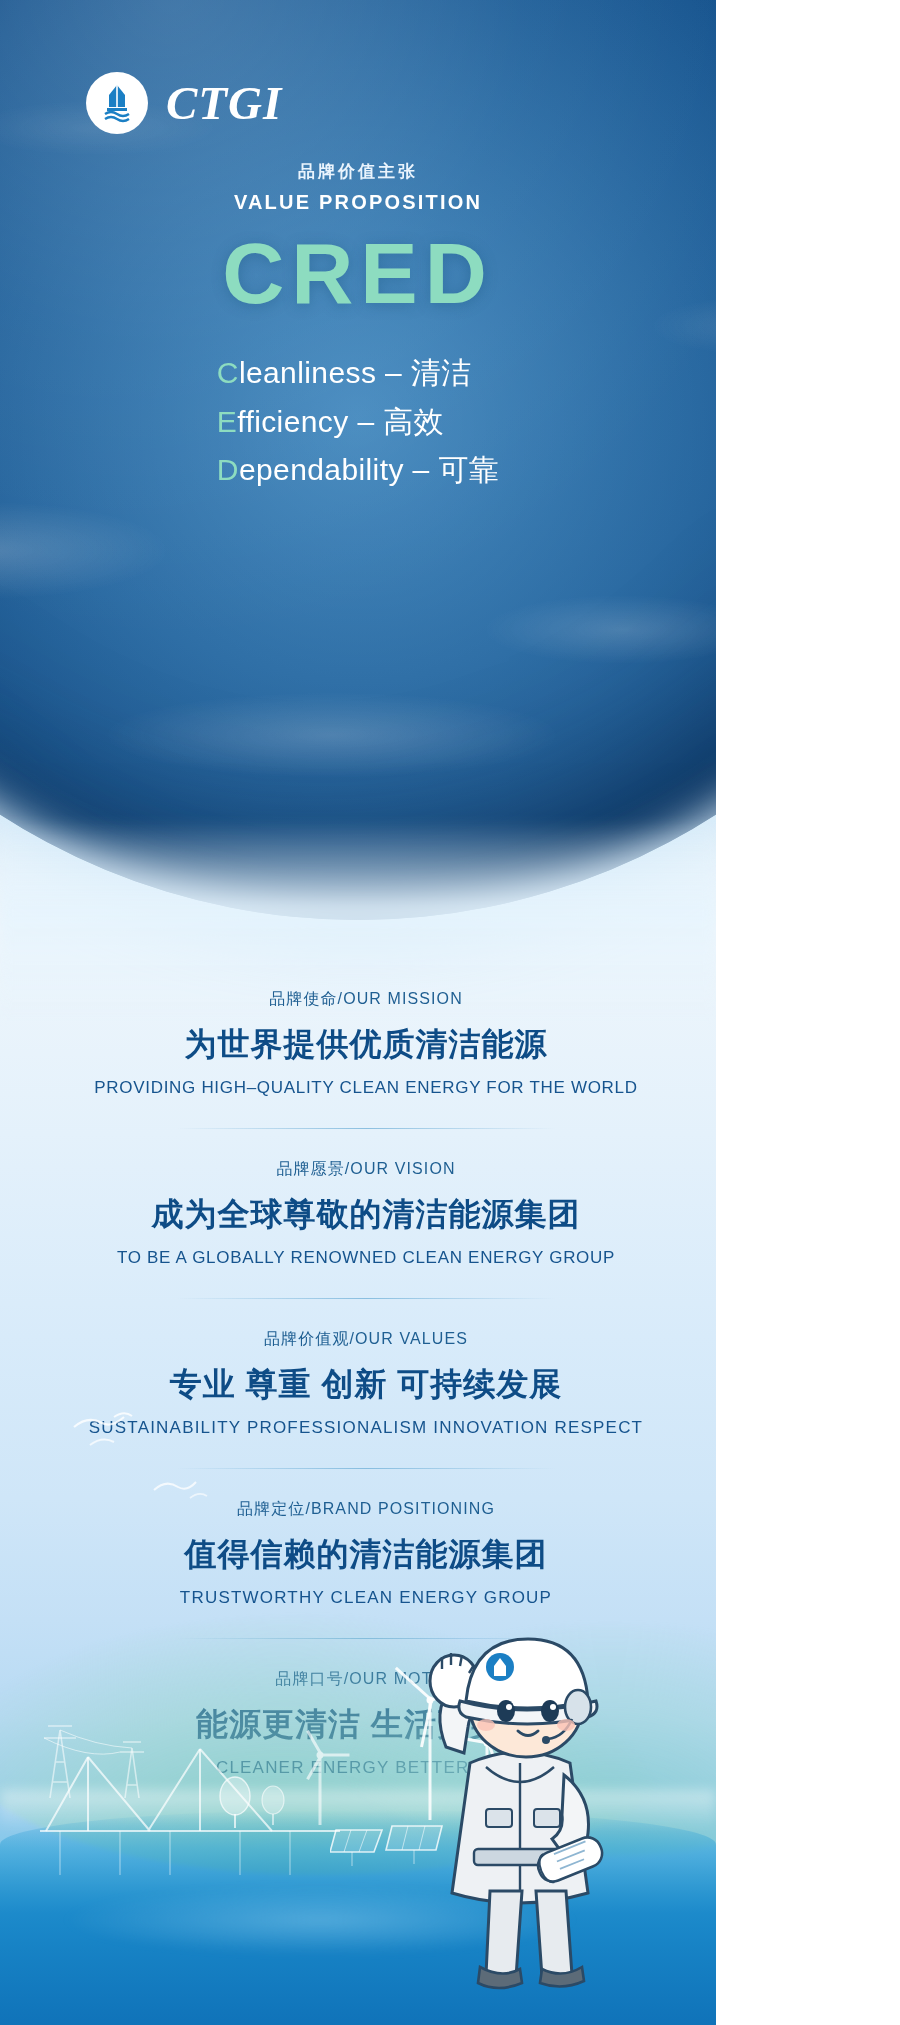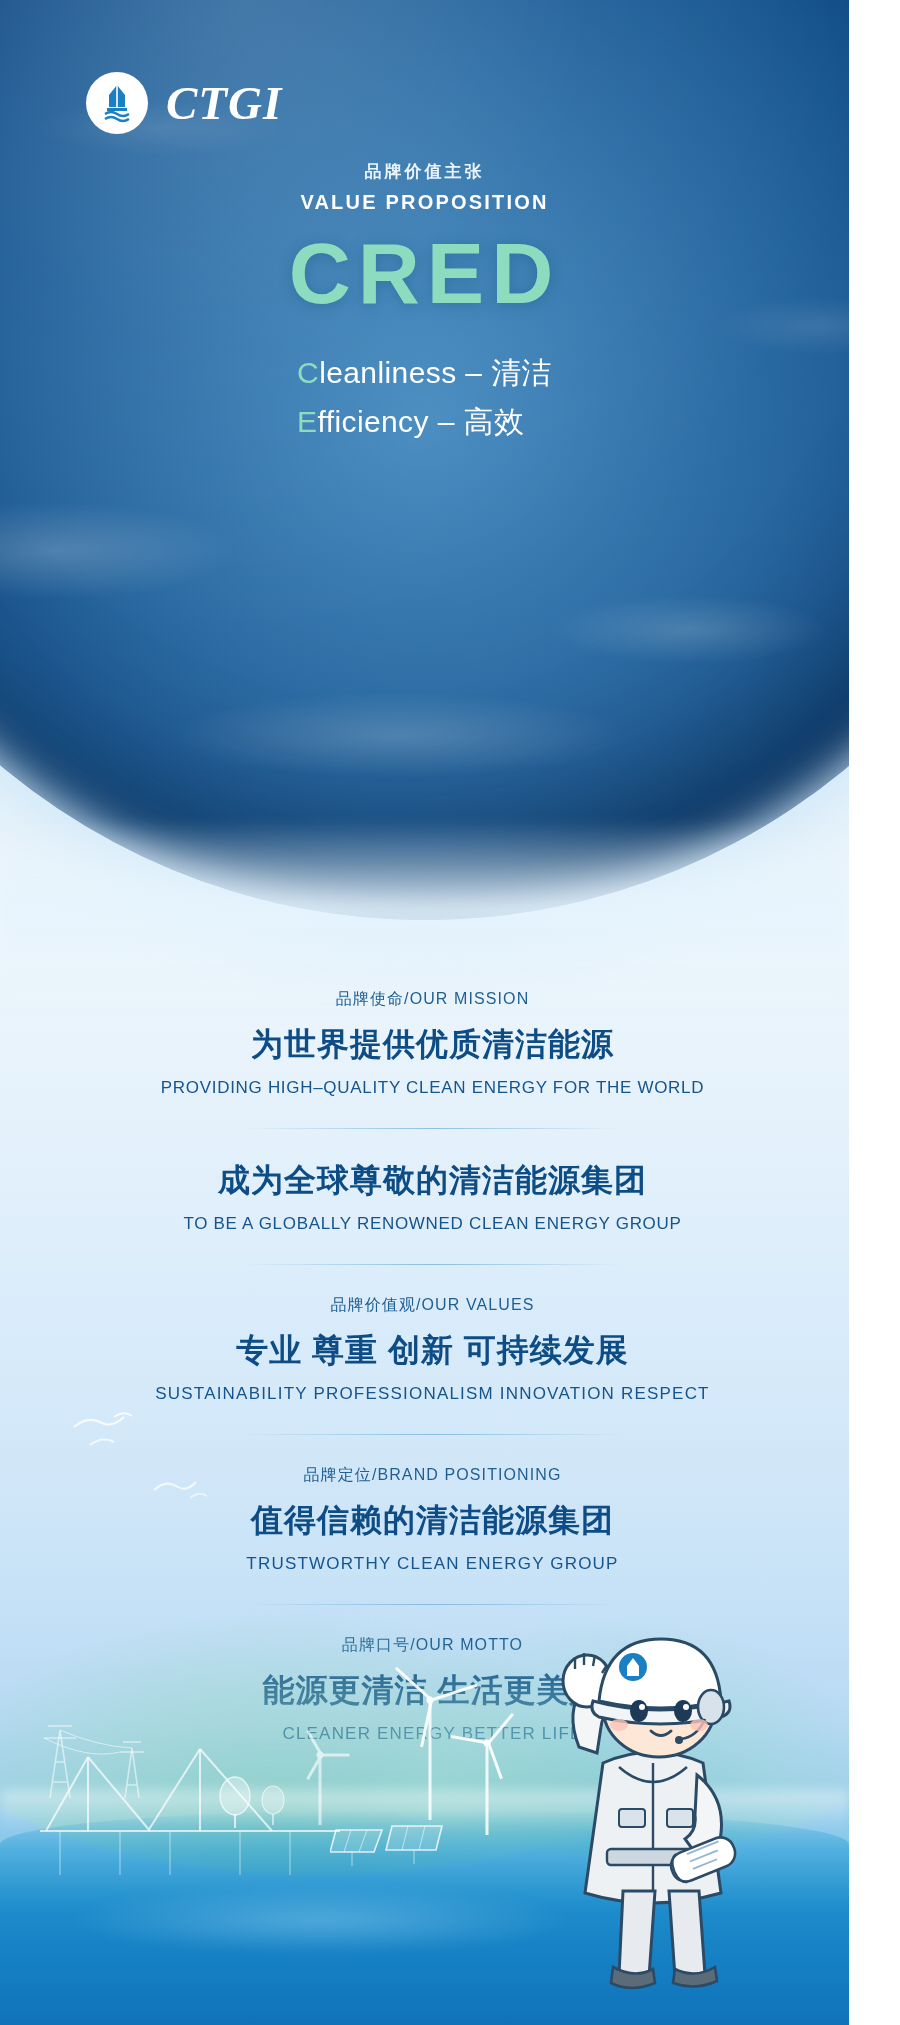--- a/index.html
+++ b/index.html
@@ -3,21 +3,21 @@
 <meta charset="utf-8">
 <style>
   * { margin:0; padding:0; box-sizing:border-box; }
   html, body {
     width:900px; height:2025px;
     font-family:"Liberation Sans", sans-serif;
     overflow:hidden;
   }
   #poster {
     position:relative;
-    width:849px; height:2025px;
+    width:716px; height:2025px;
     background:
       linear-gradient(180deg,
         #0b4f9c 0%,
         #0d5aa8 6%,
         #1167b4 14%,
         #2c86c9 22%,
         #7fb9e0 28%,
         #cfe6f5 33%,
         #e8f3fb 37%,
         #eef6fc 46%,
@@ -208,33 +208,37 @@
     <div class="vp-cn">品牌价值主张</div>
     <div class="vp-en">VALUE PROPOSITION</div>
     <div class="cred">CRED</div>
     <div class="cred-list">
       <div class="cred-line">
         <span class="cap">C</span><span>leanliness</span><span> – </span><span>清洁</span>
       </div>
       <div class="cred-line">
         <span class="cap">E</span><span>fficiency</span><span> – </span><span>高效</span>
       </div>
+      <div class="cred-line">
+        <span class="cap">D</span><span>ependability</span><span> – </span><span>可靠</span>
+      </div>
     </div>
   </div>
 
   <div class="blocks">
 
     <div class="block">
       <div class="blk-label">品牌使命/OUR MISSION</div>
       <div class="blk-cn">为世界提供优质清洁能源</div>
       <div class="blk-en">PROVIDING HIGH–QUALITY CLEAN ENERGY FOR THE WORLD</div>
     </div>
     <div class="divider"></div>
 
     <div class="block">
+      <div class="blk-label">品牌愿景/OUR VISION</div>
       <div class="blk-cn">成为全球尊敬的清洁能源集团</div>
       <div class="blk-en">TO BE A GLOBALLY RENOWNED CLEAN ENERGY GROUP</div>
     </div>
     <div class="divider"></div>
 
     <div class="block">
       <div class="blk-label">品牌价值观/OUR VALUES</div>
       <div class="blk-cn">专业 尊重 创新 可持续发展</div>
       <div class="blk-en wide">SUSTAINABILITY  PROFESSIONALISM  INNOVATION  RESPECT</div>
     </div>

